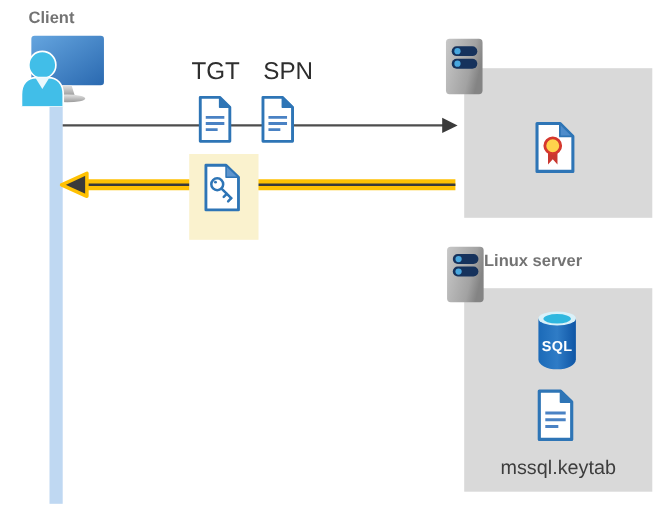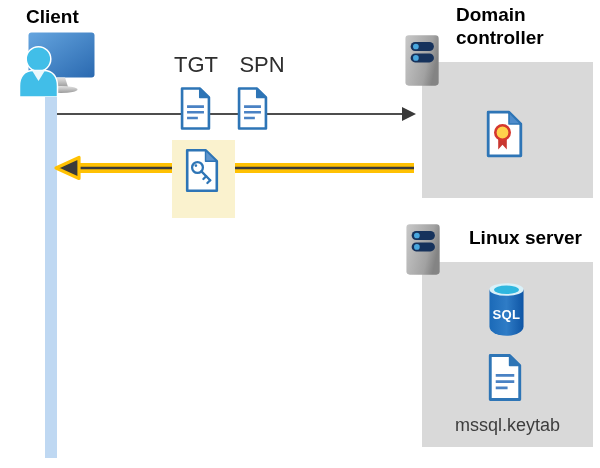--- a/index.html
+++ b/index.html
@@ -1,21 +1,21 @@
 <!DOCTYPE html>
 <html><head>
 <meta charset="utf-8">
 <style>
   html,body { margin:0; padding:0; background:#ffffff; }
   .stage {
     position:relative; width:600px; height:468px; background:#ffffff;
     font-family:"Liberation Sans", sans-serif; overflow:hidden;
   }
   .abs { position:absolute; }
-  .heading { font-weight:700; font-size:19px; line-height:23px; color:#000000; }
+  .heading { font-weight:700; font-size:15px; line-height:23px; color:#737373; }
   .ticket-label { font-size:22px; line-height:20px; color:#2e2e2e; text-align:center; }
   .graybox { background:#d9d9d9; }
   .lifeline { background:#bfd8f2; }
   .highlight { background:#faf2ce; }
   .filename { font-size:18px; color:#3d3d3d; text-align:center; }
   svg { display:block; }
 </style>
 </head>
 <body>
 
@@ -83,21 +83,20 @@
     <path d="M20.5,2.2 V13.2 H31.8 Z" fill="#5e95ce" stroke="#2e75b6" stroke-width="1.4" stroke-linejoin="round"></path>
     <g stroke="#2e75b6" stroke-width="2.3" fill="none" stroke-linecap="round">
       <circle cx="12.5" cy="19.5" r="5.4"></circle>
       <circle cx="10.9" cy="17.6" r="1.3" fill="#2e75b6" stroke="none"></circle>
       <path d="M16.4,23.4 L25.2,32.2"></path>
       <path d="M21.2,28.2 L18.4,31"></path>
       <path d="M25.2,32.2 L22.4,35"></path>
     </g>
   </svg>
 
-  <div class="abs heading" style="left:456px; top:3px; width:142px;">Domain controller</div>
 
   <svg class="abs" style="left:404px; top:33px;" width="38" height="55" viewBox="0 0 40 56">
     <defs>
       <linearGradient id="gSrv" x1="0" y1="0" x2="1" y2="0.35">
         <stop offset="0" stop-color="#c8c8c8"></stop>
           <stop offset="0.75" stop-color="#a2a2a2"></stop>
           <stop offset="1" stop-color="#848484"></stop>
       </linearGradient>
     </defs>
     <rect x="1.5" y="1.5" width="35" height="53" rx="3.5" fill="url(#gSrv)"></rect>
@@ -107,21 +106,21 @@
     <circle cx="12.5" cy="25.25" r="3" fill="#49a7de"></circle>
   </svg>
 
   <svg class="abs" style="left:486px; top:110px;" width="37" height="48" viewBox="0 0 37 48">
     <path d="M2.2,2.2 H23 L34.8,14 V45.8 H2.2 Z" fill="#ffffff" stroke="#2e75b6" stroke-width="2.8" stroke-linejoin="round"></path>
     <path d="M23,2.2 V14 H34.8 Z" fill="#4e8ccb" stroke="#2e75b6" stroke-width="1.6" stroke-linejoin="round"></path>
     <polygon points="12.2,28.2 20.8,28.2 20.8,39.5 16.5,34.8 12.2,39.5" fill="#c93730"></polygon>
     <circle cx="16.5" cy="22.5" r="7.2" fill="#ffd24c" stroke="#d5382e" stroke-width="2.6"></circle>
   </svg>
 
-  <div class="abs heading" style="left:440px; top:226px; width:142px;text-align:right;">Linux server</div>
+  <div class="abs heading" style="left:440px; top:226px; width:142px;">Linux server</div>
 
   <svg class="abs" style="left:405px; top:222px;" width="38" height="55" viewBox="0 0 40 56">
     <rect x="1.5" y="1.5" width="35" height="53" rx="3.5" fill="url(#gSrv)"></rect>
     <rect x="7" y="8.5" width="24.5" height="9.5" rx="4.75" fill="#16325c"></rect>
     <circle cx="12.5" cy="13.25" r="3" fill="#49a7de"></circle>
     <rect x="7" y="20.5" width="24.5" height="9.5" rx="4.75" fill="#16325c"></rect>
     <circle cx="12.5" cy="25.25" r="3" fill="#49a7de"></circle>
   </svg>
 
   <svg class="abs" style="left:488px; top:281px;" width="37" height="56" viewBox="0 0 38 57">

